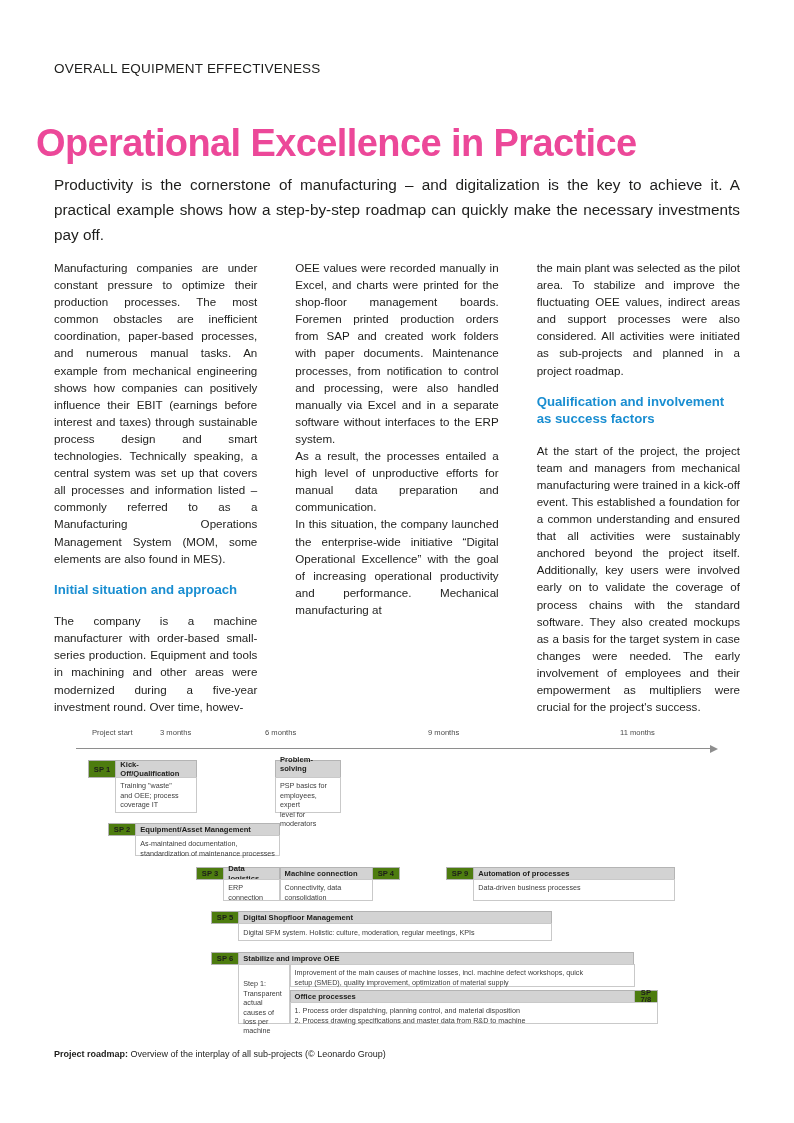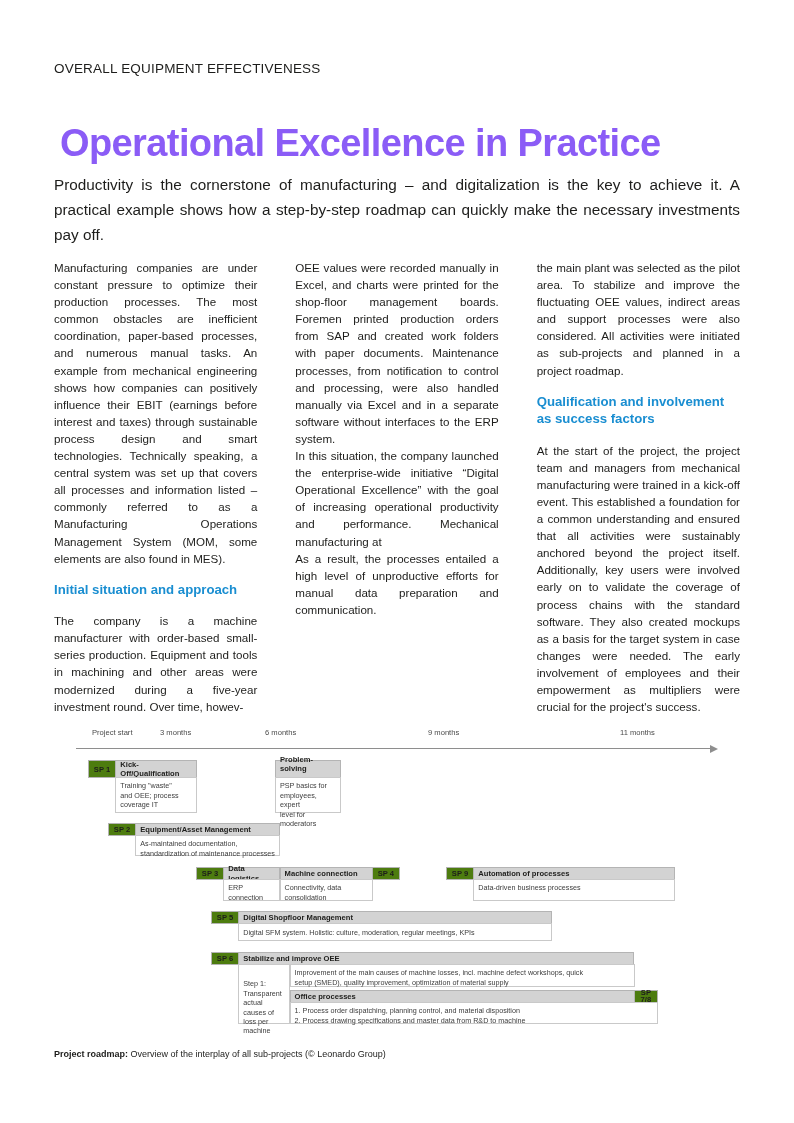--- a/index.html
+++ b/index.html
@@ -21,26 +21,26 @@
     position: absolute;
     left: 54px;
     top: 61px;
     font-size: 13.5px;
     letter-spacing: 0.2px;
     color: #1d1d1b;
     font-family: "Liberation Sans", sans-serif;
   }
   .headline {
     position: absolute;
-    left: 60px;
+    left: 36px;
     top: 96px;
     font-size: 38px;
     line-height: 44px;
     font-weight: bold;
-    color: #8b5cf6;
+    color: #ec4899;
     letter-spacing: -0.6px;
     font-family: "Liberation Sans", sans-serif;
   }
   .standfirst {
     position: absolute;
     left: 54px;
     top: 172px;
     width: 686px;
     font-size: 15.3px;
     line-height: 25px;
@@ -176,22 +176,22 @@
 </div>
 
 <div class="columns">
   <div class="col">
       <p>Manufacturing companies are under constant pressure to optimize their production processes. The most common obstacles are inefficient coordination, paper-based processes, and numerous manual tasks. An example from mechanical engineering shows how companies can positively influence their EBIT (earnings before interest and taxes) through sustainable process design and smart technologies. Technically speaking, a central system was set up that covers all processes and information listed – commonly referred to as a Manufacturing Operations Management System (MOM, some elements are also found in MES).</p>
       <p class="subhead">Initial situation and approach</p>
       <p>The company is a machine manufacturer with order-based small-series production. Equipment and tools in machining and other areas were modernized during a five-year investment round. Over time, howev-</p>
     </div>
   <div class="col">
       <p>OEE values were recorded manually in Excel, and charts were printed for the shop-floor management boards. Foremen printed production orders from SAP and created work folders with paper documents. Maintenance processes, from notification to control and processing, were also handled manually via Excel and in a separate software without interfaces to the ERP system.</p>
+      <p>As a result, the processes entailed a high level of unproductive efforts for manual data preparation and communication.</p>
       <p>In this situation, the company launched the enterprise-wide initiative “Digital Operational Excellence” with the goal of increasing operational productivity and performance. Mechanical manufacturing at</p>
-      <p>As a result, the processes entailed a high level of unproductive efforts for manual data preparation and communication.</p>
     </div>
   <div class="col">
       <p>the main plant was selected as the pilot area. To stabilize and improve the fluctuating OEE values, indirect areas and support processes were also considered. All activities were initiated as sub-projects and planned in a project roadmap.</p>
       <p class="subhead">Qualification and involvement as success factors</p>
       <p>At the start of the project, the project team and managers from mechanical manufacturing were trained in a kick-off event. This established a foundation for a common understanding and ensured that all activities were sustainably anchored beyond the project itself. Additionally, key users were involved early on to validate the coverage of process chains with the standard software. They also created mockups as a basis for the target system in case changes were needed. The early involvement of employees and their empowerment as multipliers were crucial for the project's success.</p>
     </div>
 </div>
 
 <div class="figure">
 

